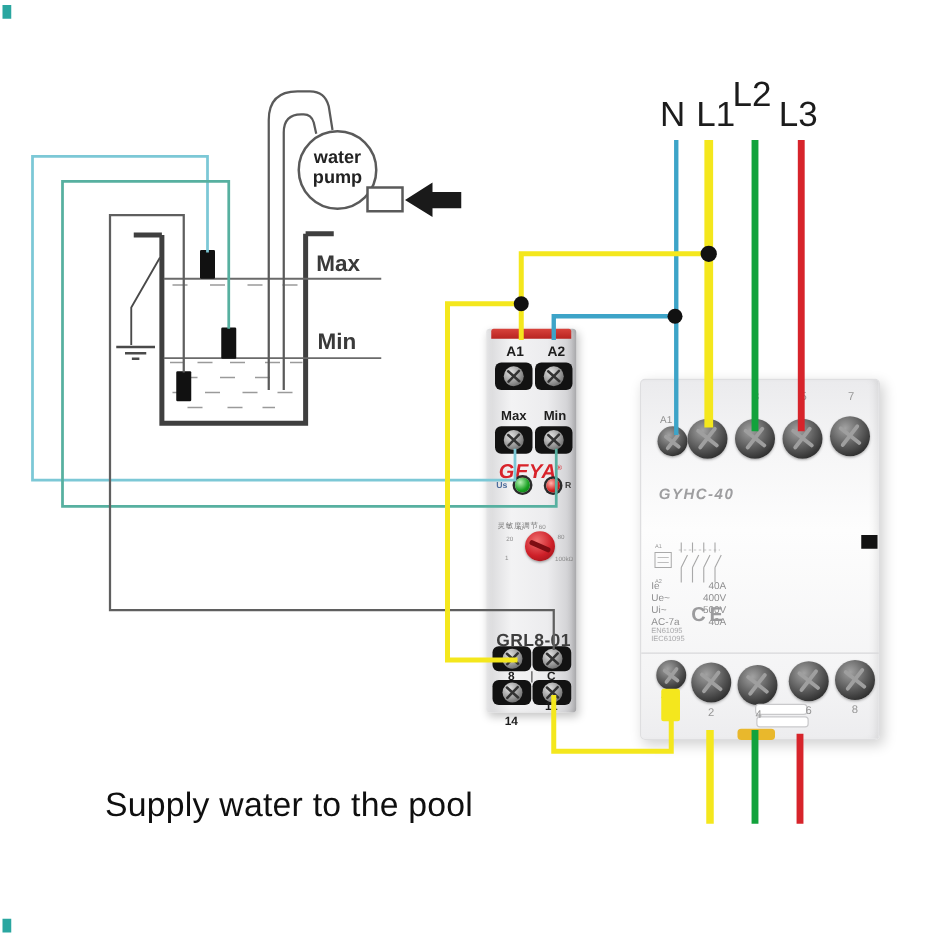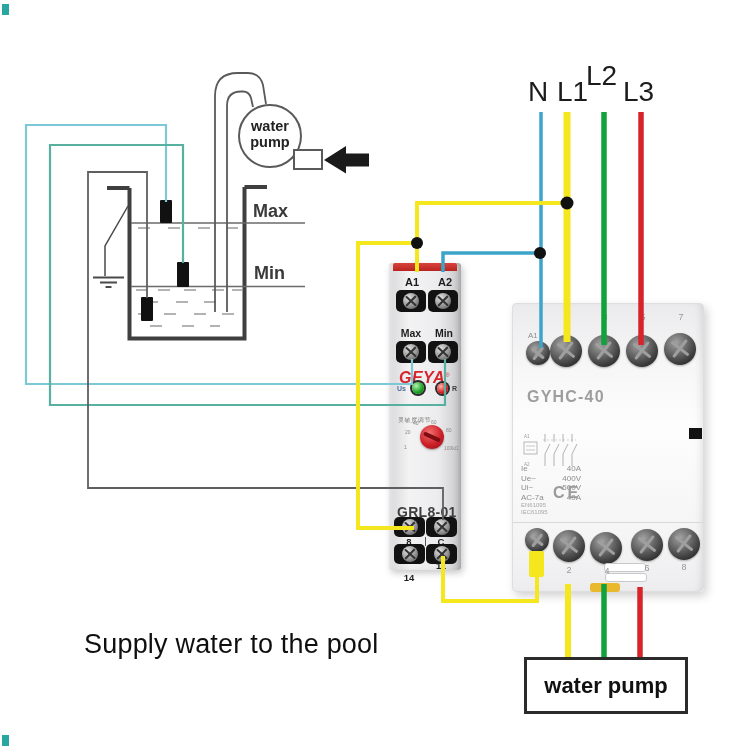--- a/index.html
+++ b/index.html
@@ -47,21 +47,21 @@
              background:linear-gradient(180deg,#ebebed 0,#f6f6f7 60px,#fdfdfd 120px,#f4f4f5 240px,#ededef);
              box-shadow:3px 4px 10px rgba(0,0,0,.18), inset -6px 0 8px -5px rgba(0,0,0,.12);}
   .cnum{font-size:9px;color:#979797;width:12px;text-align:center;}
   .ctiny{font-size:8px;color:#8f8f8f;}
   .cscrew{width:32px;height:32px;border-radius:50%;background:radial-gradient(circle at 38% 30%,#a2a2a2,#5e5e5e 45%,#2c2c2c 80%);
           position:absolute;box-shadow:0 1px 2px rgba(0,0,0,.3);}
   .cscrew::before,.cscrew::after{content:"";position:absolute;left:5px;right:5px;top:14px;height:3px;background:#9f9f9f;border-radius:2px;}
   .cscrew::before{transform:rotate(38deg);} .cscrew::after{transform:rotate(-52deg);}
   .cscrew.sm{width:24px;height:24px;}
   .cscrew.sm::before,.cscrew.sm::after{left:4px;right:4px;top:10.5px;height:2.5px;}
-  .cmodel{font-size:16px;color:#9e9ea0;letter-spacing:1.2px;font-weight:700;}
+  .cmodel{font-size:12px;color:#9e9ea0;letter-spacing:1.2px;font-weight:700;font-style:italic;}
   .rrow{display:flex;justify-content:space-between;width:60px;font-size:8px;line-height:9.5px;color:#8f8f90;}
   .cert{font-size:6px;line-height:7px;color:#a8a8aa;}
   .ce{font-size:16px;color:#9b9b9d;font-weight:600;letter-spacing:3px;}
   .cdivider{left:0;top:218px;width:100%;height:1px;background:#d8d8da;}
   .blacksq{width:13px;height:11px;background:#121212;}
   .vent{width:40px;height:7px;background:#fff;border:1px solid #c9c9cb;border-radius:3px;}
 
   .corner-art{width:7px;height:11px;background:#2aa6a0;}
 </style>
 </head>
@@ -247,21 +247,18 @@
   <span class="phase abs" style="left:623px;top:76px">L3</span>
 
   <span class="lvl abs" style="left:253px;top:201px">Max</span>
   <span class="lvl abs" style="left:254px;top:263px">Min</span>
 
   <div class="abs" style="left:240px;top:118px;width:60px">
     <span class="pumpword">water</span>
     <span class="pumpword">pump</span>
   </div>
 
-  <div class="pumpbox abs">
-    <span>water pump</span>
-  </div>
 
   <span class="caption abs" style="left:84px;top:629px">Supply water to the pool</span>
 
   <div class="corner-art abs" style="left:2px;top:4px"></div>
   <div class="corner-art abs" style="left:2px;top:735px"></div>
 </div>
 
 </body></html>

